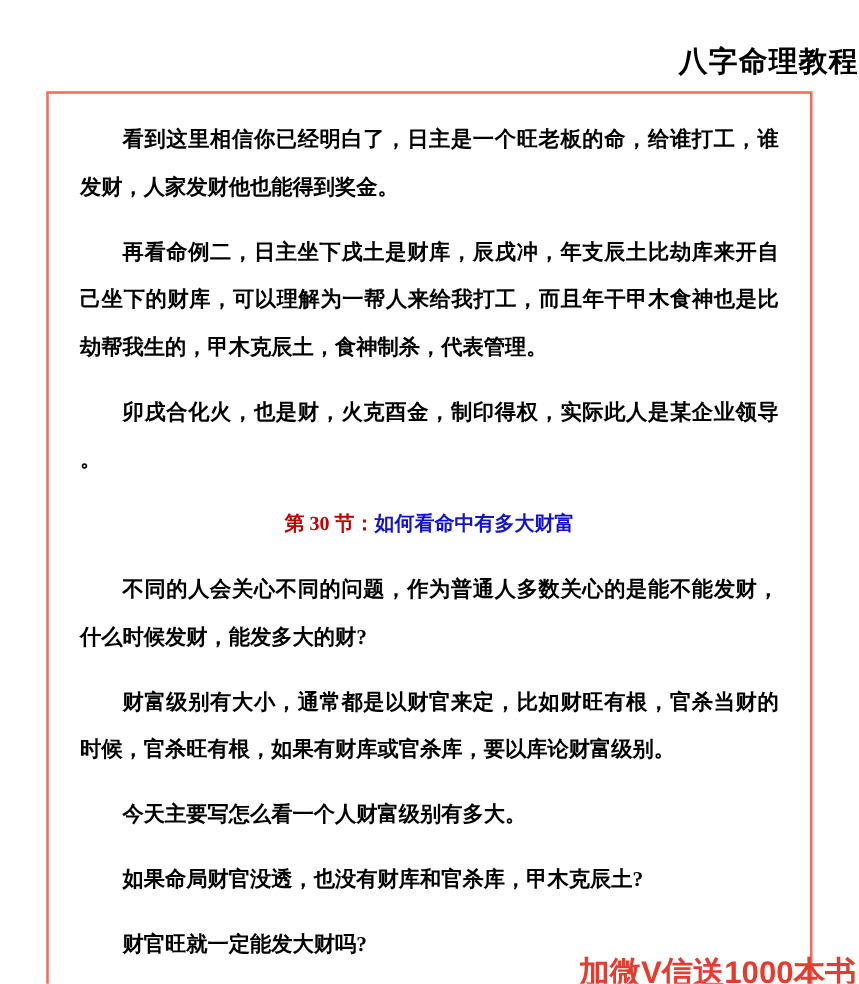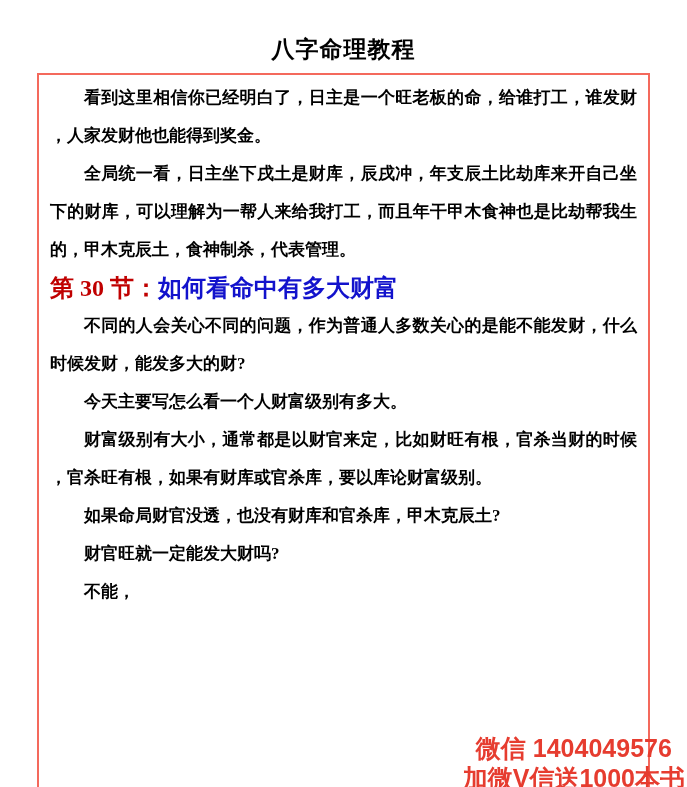--- a/index.html
+++ b/index.html
@@ -12,50 +12,50 @@
     background: #ffffff;
     overflow: hidden;
     position: relative;
     font-family: "Liberation Serif", "DejaVu Serif", serif;
     font-weight: bold;
     color: #000;
   }
   .doc-title {
     margin: 0;
     padding-top: 34px;
-    text-align: center;
+    text-align: right;
     font-size: 23px;
     letter-spacing: 1px;
     color: #000;
   }
   .content-box {
     position: absolute;
     left: 37px;
     top: 73px;
     width: 613px;
     height: 760px;
     box-sizing: border-box;
     border: 2px solid #f4695c;
     padding: 4px 11px 0 11px;
     background: transparent;
   }
   .para {
-    margin: 0;
+    margin: 14px;
     font-size: 17px;
     line-height: 38px;
     text-indent: 2em;
     text-align: justify;
     line-break: anywhere;
     color: #000;
   }
   .section-heading {
     margin: 0;
-    font-size: 24px;
+    font-size: 16px;
     line-height: 38px;
-    text-align: left;
+    text-align: center;
     white-space: nowrap;
   }
   .section-number { color: #c00000; }
   .section-title  { color: #1212cc; }
   .watermark {
     position: absolute;
     right: 2px;
     bottom: -6px;
     z-index: 5;
     text-align: center;
@@ -68,31 +68,31 @@
   }
 </style>
 </head>
 <body>
 
 <h1 class="doc-title">八字命理教程</h1>
 
 <div class="content-box">
 
   <p class="para">看到这里相信你已经明白了，日主是一个旺老板的命，给谁打工，谁发财，人家发财他也能得到奖金。</p>
-  <p class="para">全局统一看，日主坐下戌土是财库，辰戌冲，年支辰土比劫库来开自己坐下的财库，可以理解为一帮人来给我打工，而且年干甲木食神也是比劫帮我生的，甲木克辰土，食神制杀，代表管理。</p>
+  <p class="para">再看命例二，日主坐下戌土是财库，辰戌冲，年支辰土比劫库来开自己坐下的财库，可以理解为一帮人来给我打工，而且年干甲木食神也是比劫帮我生的，甲木克辰土，食神制杀，代表管理。</p>
+  <p class="para">卯戌合化火，也是财，火克酉金，制印得权，实际此人是某企业领导。</p>
 
   <p class="section-heading">
     <span class="section-number">第 30 节：</span><span class="section-title">如何看命中有多大财富</span>
   </p>
 
   <p class="para">不同的人会关心不同的问题，作为普通人多数关心的是能不能发财，什么时候发财，能发多大的财?</p>
+  <p class="para">财富级别有大小，通常都是以财官来定，比如财旺有根，官杀当财的时候，官杀旺有根，如果有财库或官杀库，要以库论财富级别。</p>
   <p class="para">今天主要写怎么看一个人财富级别有多大。</p>
-  <p class="para">财富级别有大小，通常都是以财官来定，比如财旺有根，官杀当财的时候，官杀旺有根，如果有财库或官杀库，要以库论财富级别。</p>
   <p class="para">如果命局财官没透，也没有财库和官杀库，甲木克辰土?</p>
   <p class="para">财官旺就一定能发大财吗?</p>
   <p class="para">不能，</p>
 
 </div>
 
 <div class="watermark">
-  <div>微信 1404049576</div>
   <div>加微V信送1000本书</div>
 </div>
 
 </body></html>

